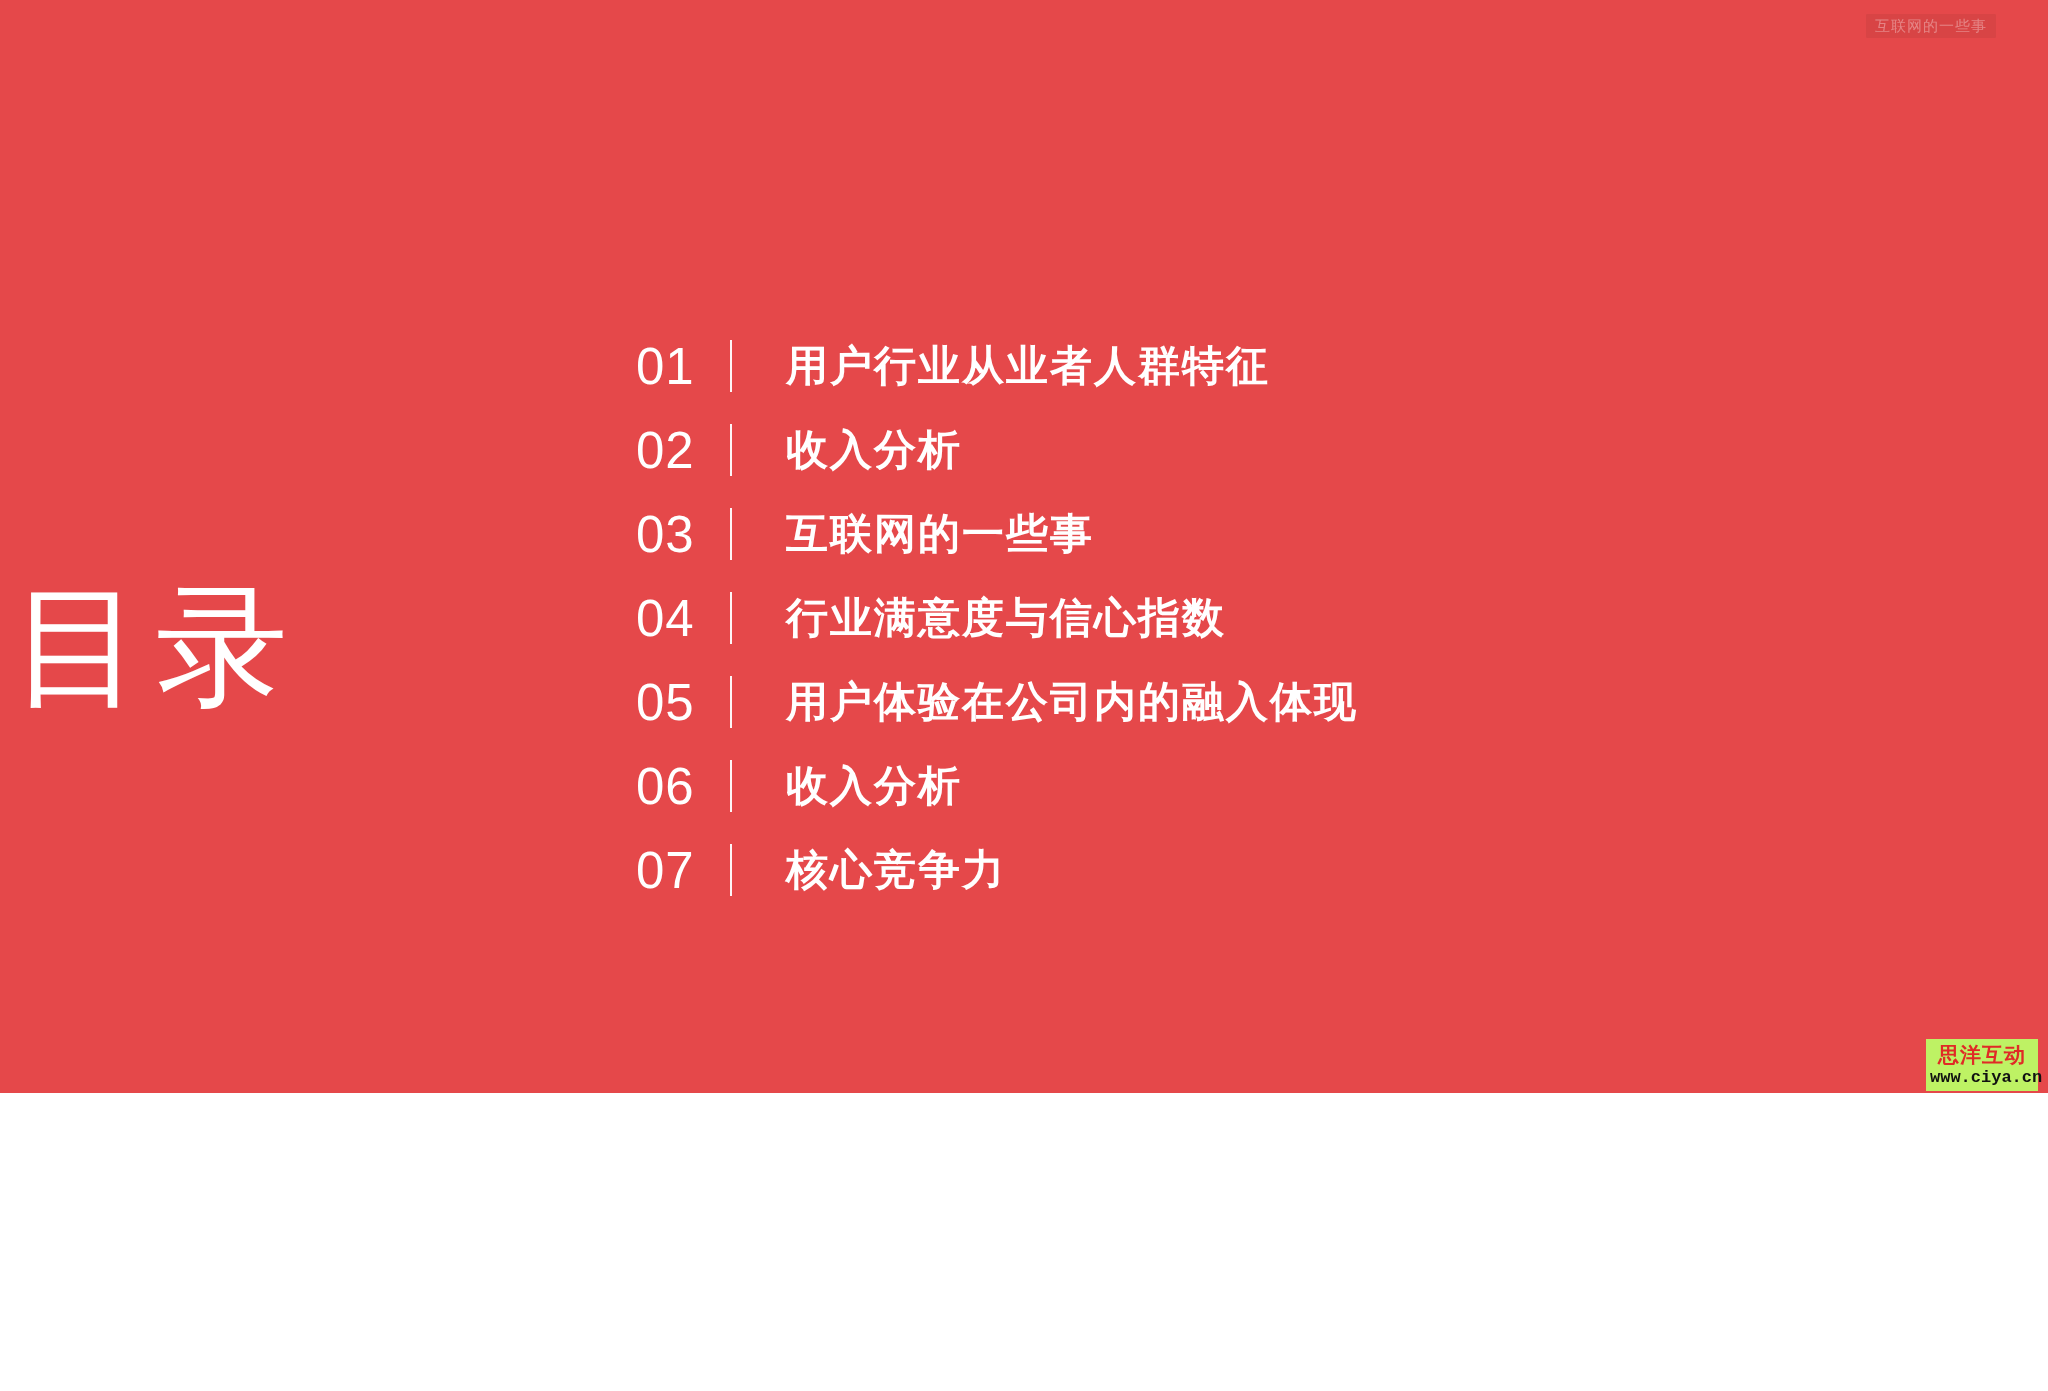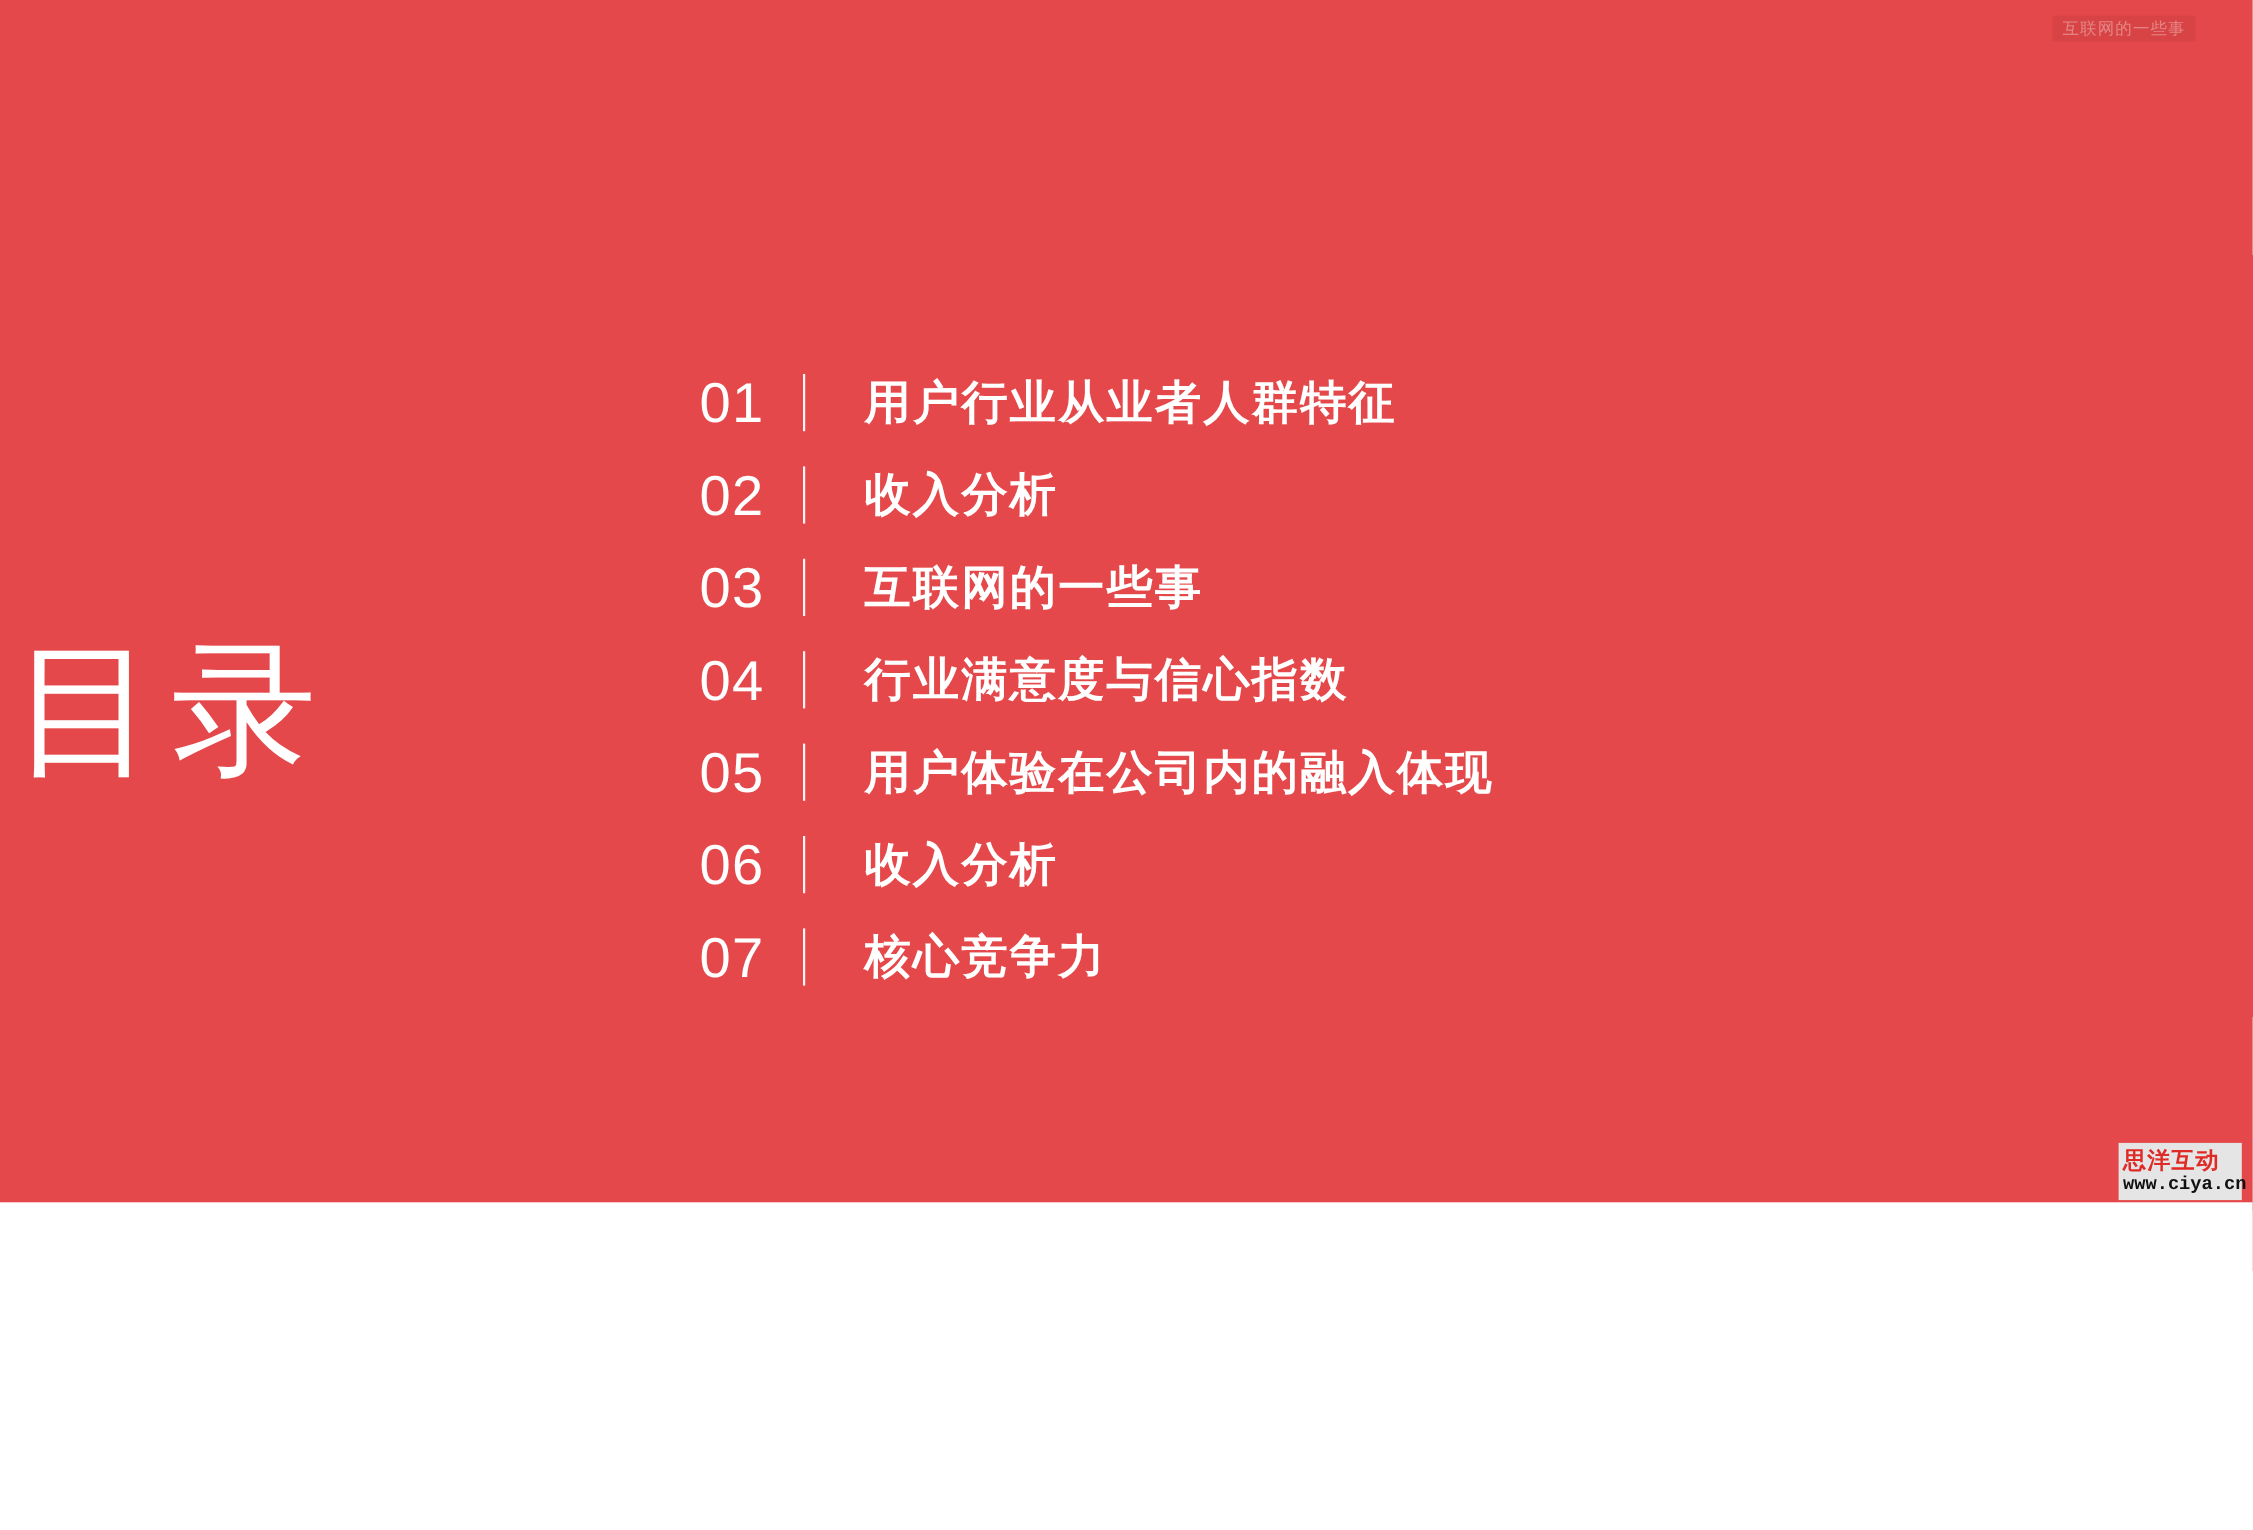--- a/index.html
+++ b/index.html
@@ -120,23 +120,24 @@
     white-space: nowrap;
     border-radius: 1px;
   }
 
   
   .logo-box {
     position: absolute;
     right: 10px;
     bottom: 10px;
     width: 112px;
-    background: #e5e5e5;
+    background: #bef264;
     padding: 6px 4px 5px 4px;
     box-sizing: border-box;
+    text-align: center;
     line-height: 1;
   }
 
   .logo-cn {
     font-size: 21px;
     font-weight: 700;
     color: #e02a26;
     letter-spacing: 1px;
     font-family: "DejaVu Sans", "Liberation Sans", sans-serif;
     white-space: nowrap;

